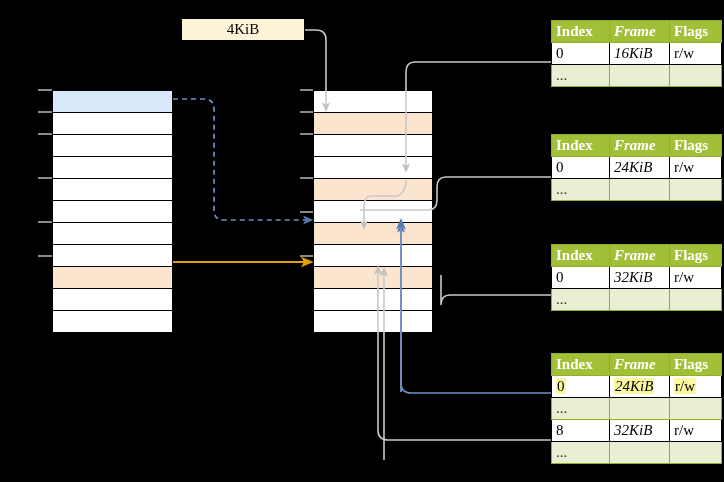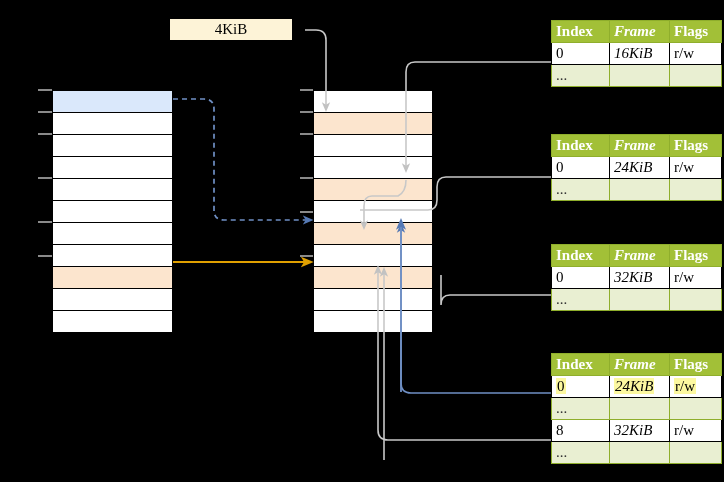--- a/index.html
+++ b/index.html
@@ -106,21 +106,21 @@
       <div class="memcell" style="left: 313px; top: 156px; width: 120px; height: 23.4px;"></div>
       <div class="memcell peach" style="left: 313px; top: 178px; width: 120px; height: 23.4px;"></div>
       <div class="memcell" style="left: 313px; top: 200px; width: 120px; height: 23.4px;"></div>
       <div class="memcell peach" style="left: 313px; top: 222px; width: 120px; height: 23.4px;"></div>
       <div class="memcell" style="left: 313px; top: 244px; width: 120px; height: 23.4px;"></div>
       <div class="memcell peach" style="left: 313px; top: 266px; width: 120px; height: 23.4px;"></div>
       <div class="memcell" style="left: 313px; top: 288px; width: 120px; height: 23.4px;"></div>
       <div class="memcell" style="left: 313px; top: 310px; width: 120px; height: 23.4px;"></div>
     </div>
 
-  <div class="label-box" style="left:170px; top:19px; width:122px; height:21px;">4KiB</div>
+  <div class="label-box" style="left:182px; top:19px; width:122px; height:21px;">4KiB</div>
 
   <svg class="layer" viewBox="0 0 724 482" xmlns="http://www.w3.org/2000/svg">
     <defs>
       <marker id="arrow-gray" markerWidth="7" markerHeight="7" refX="3.0" refY="3.0" orient="auto" markerUnits="strokeWidth">
         <path d="M0,0.4 L6.2,3.0 L0,5.6 L1.6,3.0 Z" fill="#c2c2c2"></path>
       </marker>
       <marker id="arrow-blue" markerWidth="7" markerHeight="7" refX="3.0" refY="3.0" orient="auto" markerUnits="strokeWidth">
         <path d="M0,0.4 L6.2,3.0 L0,5.6 L1.6,3.0 Z" fill="#5579b5"></path>
       </marker>
       <marker id="arrow-orange" markerWidth="7" markerHeight="7" refX="3.0" refY="3.0" orient="auto" markerUnits="strokeWidth">

